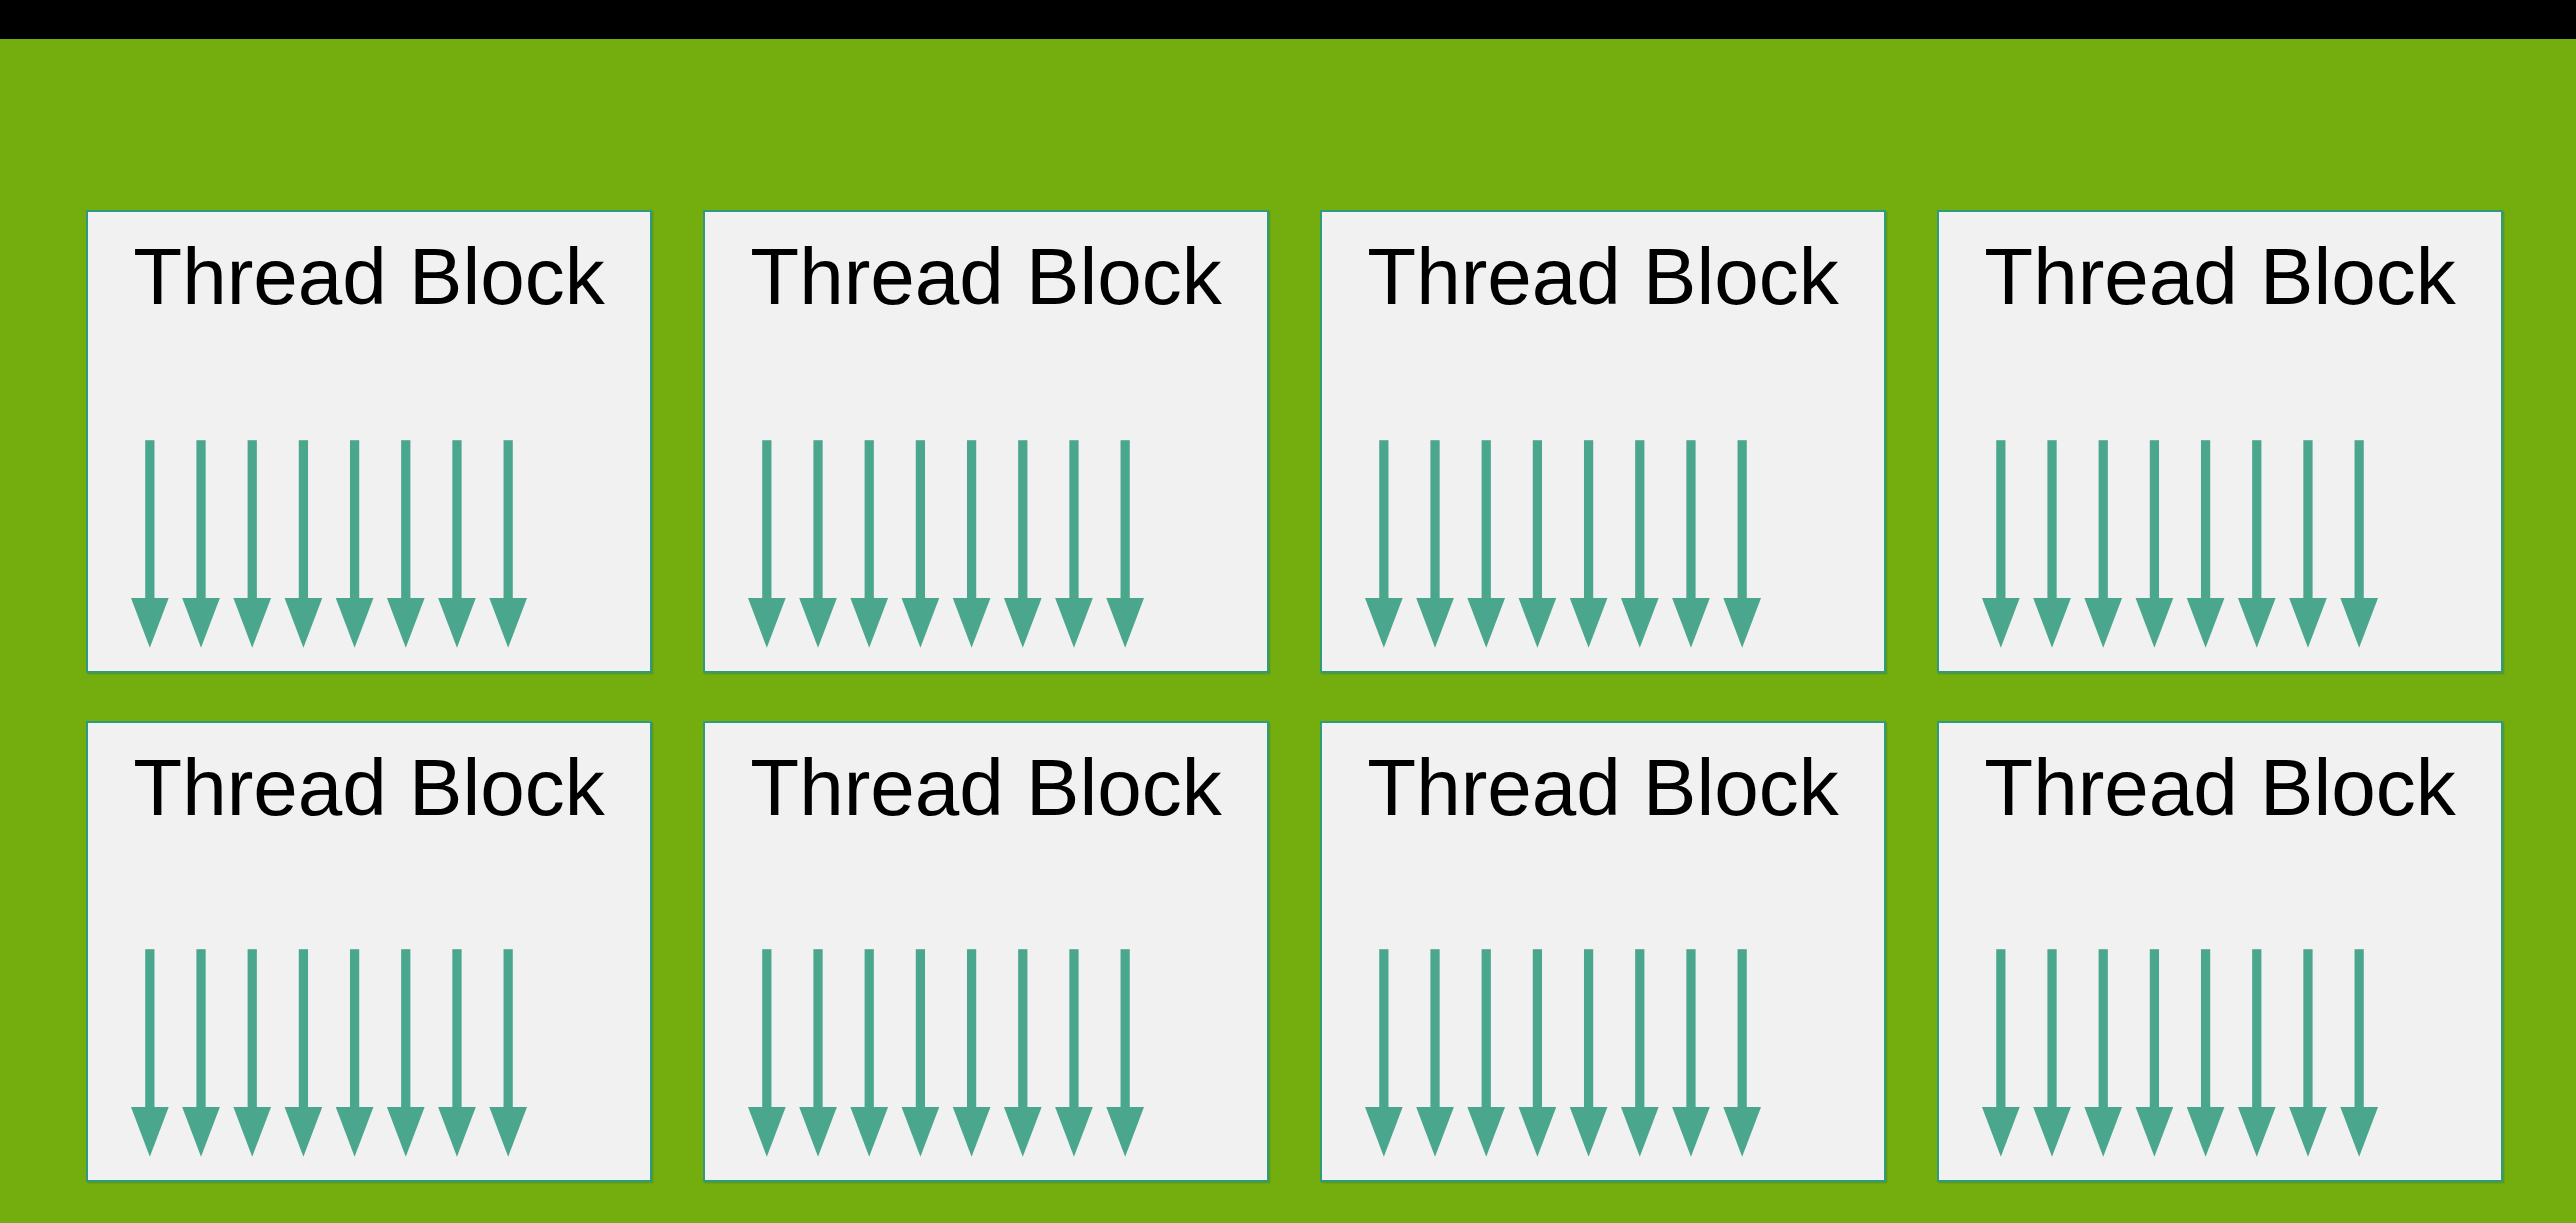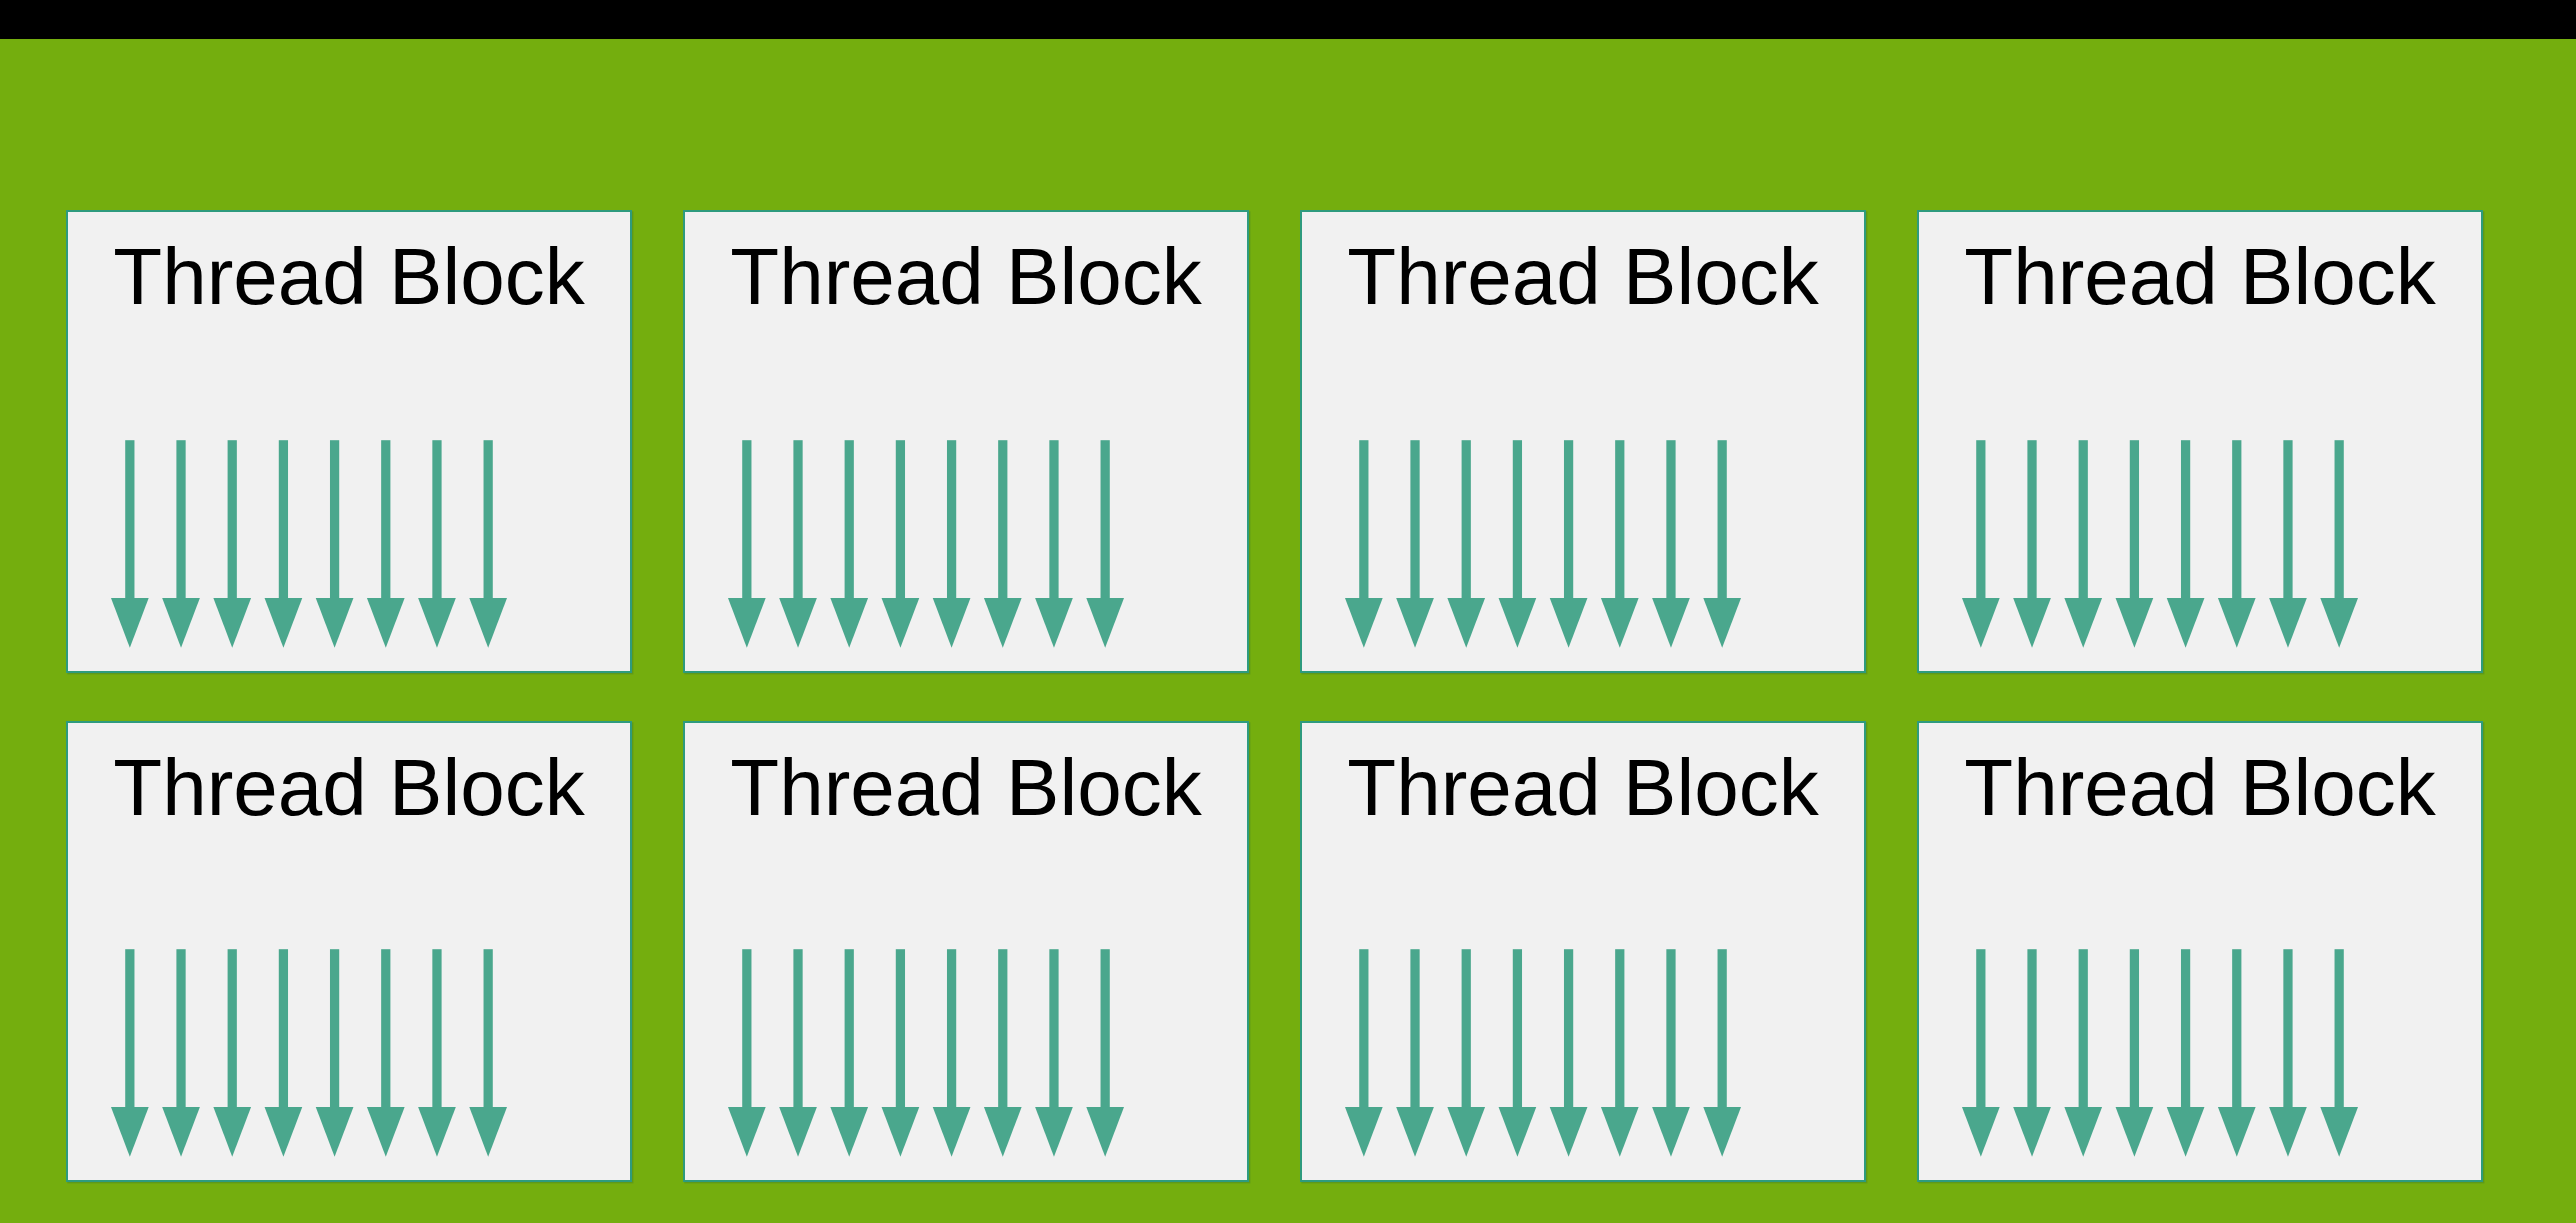--- a/index.html
+++ b/index.html
@@ -21,21 +21,21 @@
   .topbar{
     position:absolute;top:0;left:0;width:100%;height:39px;
     background:var(--topbar-black);
   }
   .page-title{
     position:absolute;top:39px;left:0;width:100%;height:146px;
     display:flex;align-items:center;justify-content:center;
     color:var(--title-white);font-size:108px;font-weight:700;line-height:1;
   }
   .grid-area{
-    position:absolute;left:66px;top:210px;
+    position:absolute;left:86px;top:210px;
     display:grid;
     grid-template-columns:repeat(4,566px);
     grid-template-rows:463px 461px;
     column-gap:51px;row-gap:48px;
   }
   .block{
     position:relative;box-sizing:border-box;
     background:var(--block-bg);
     border:2.1px solid var(--block-border);
     box-shadow:1.4px 1.4px 0 rgba(30,90,60,0.25);

